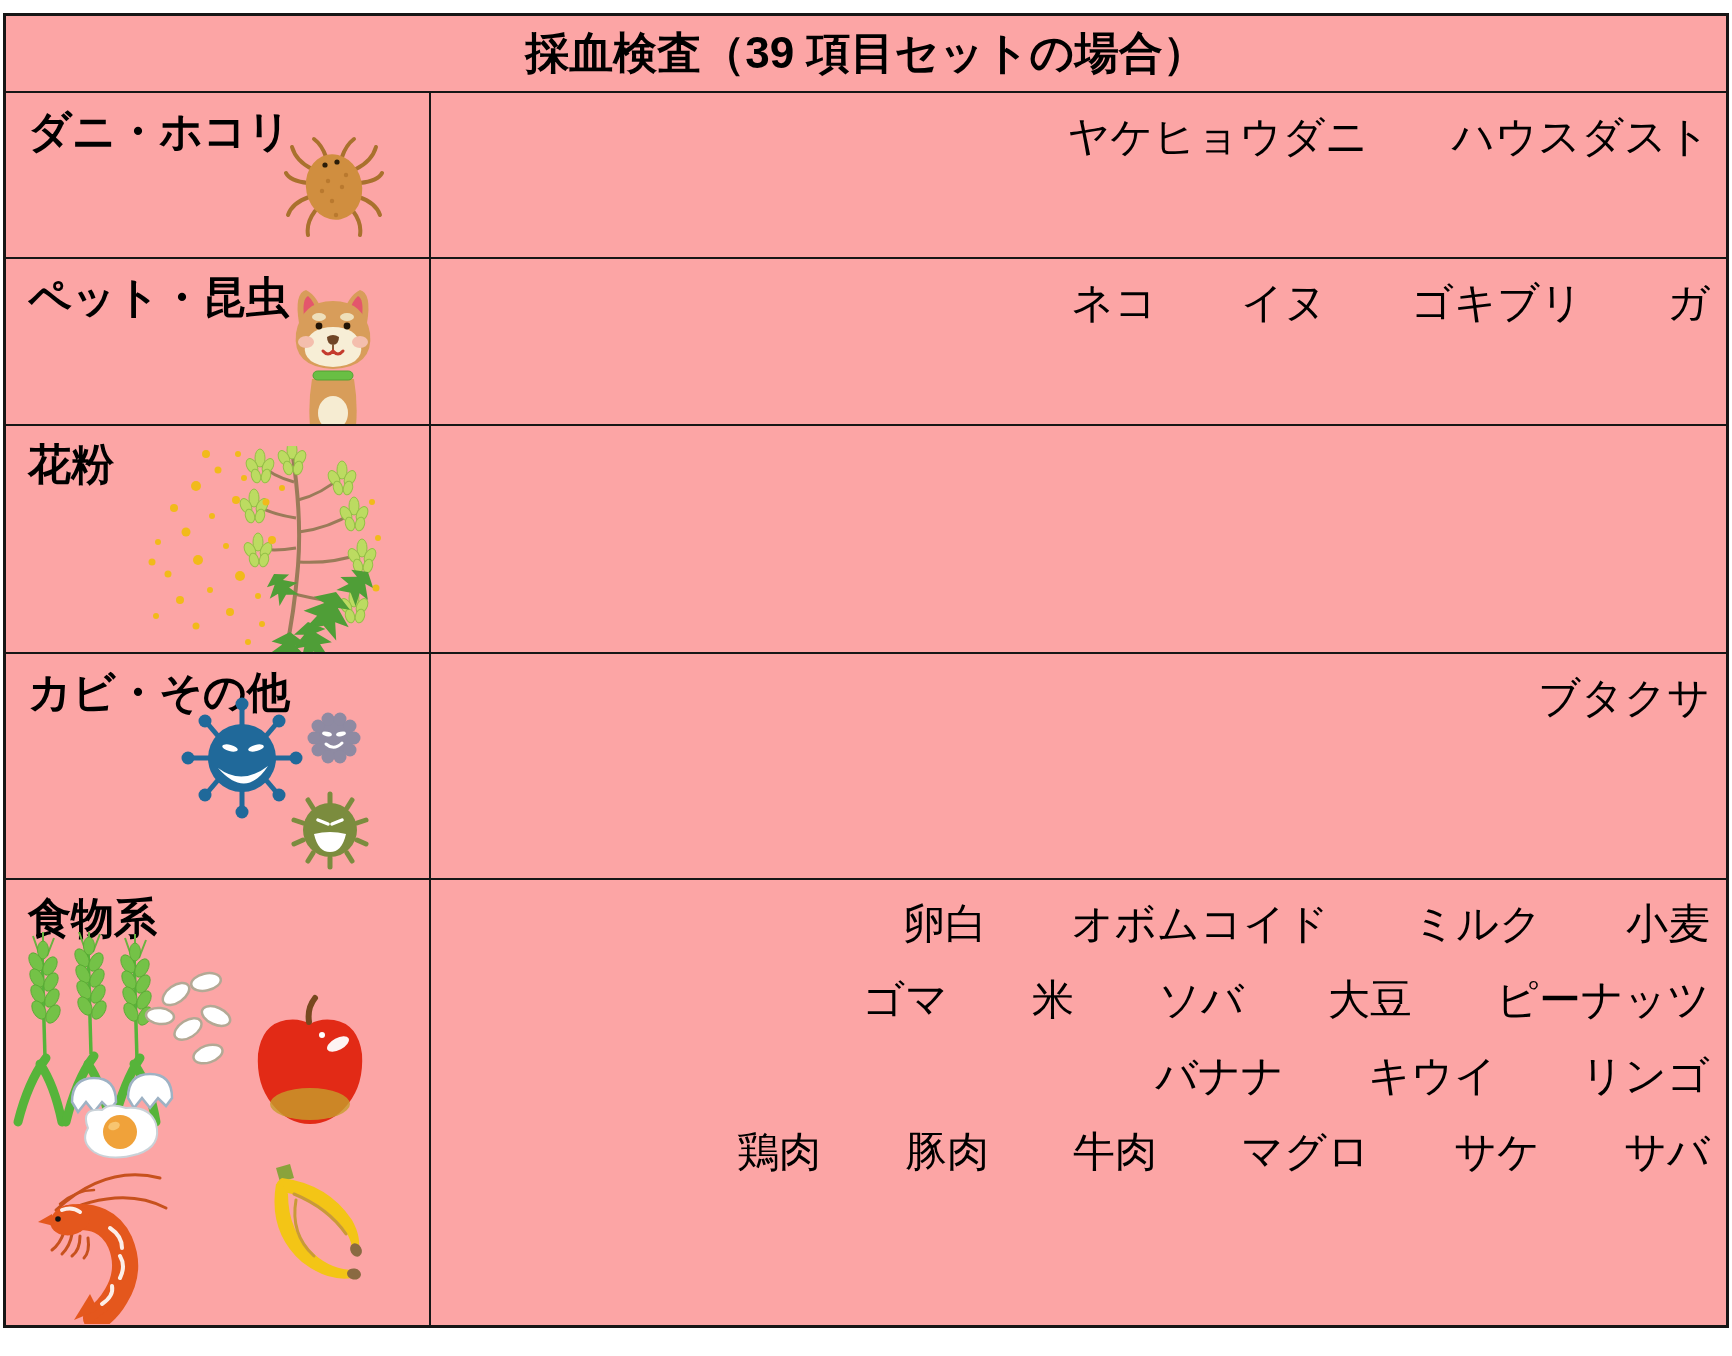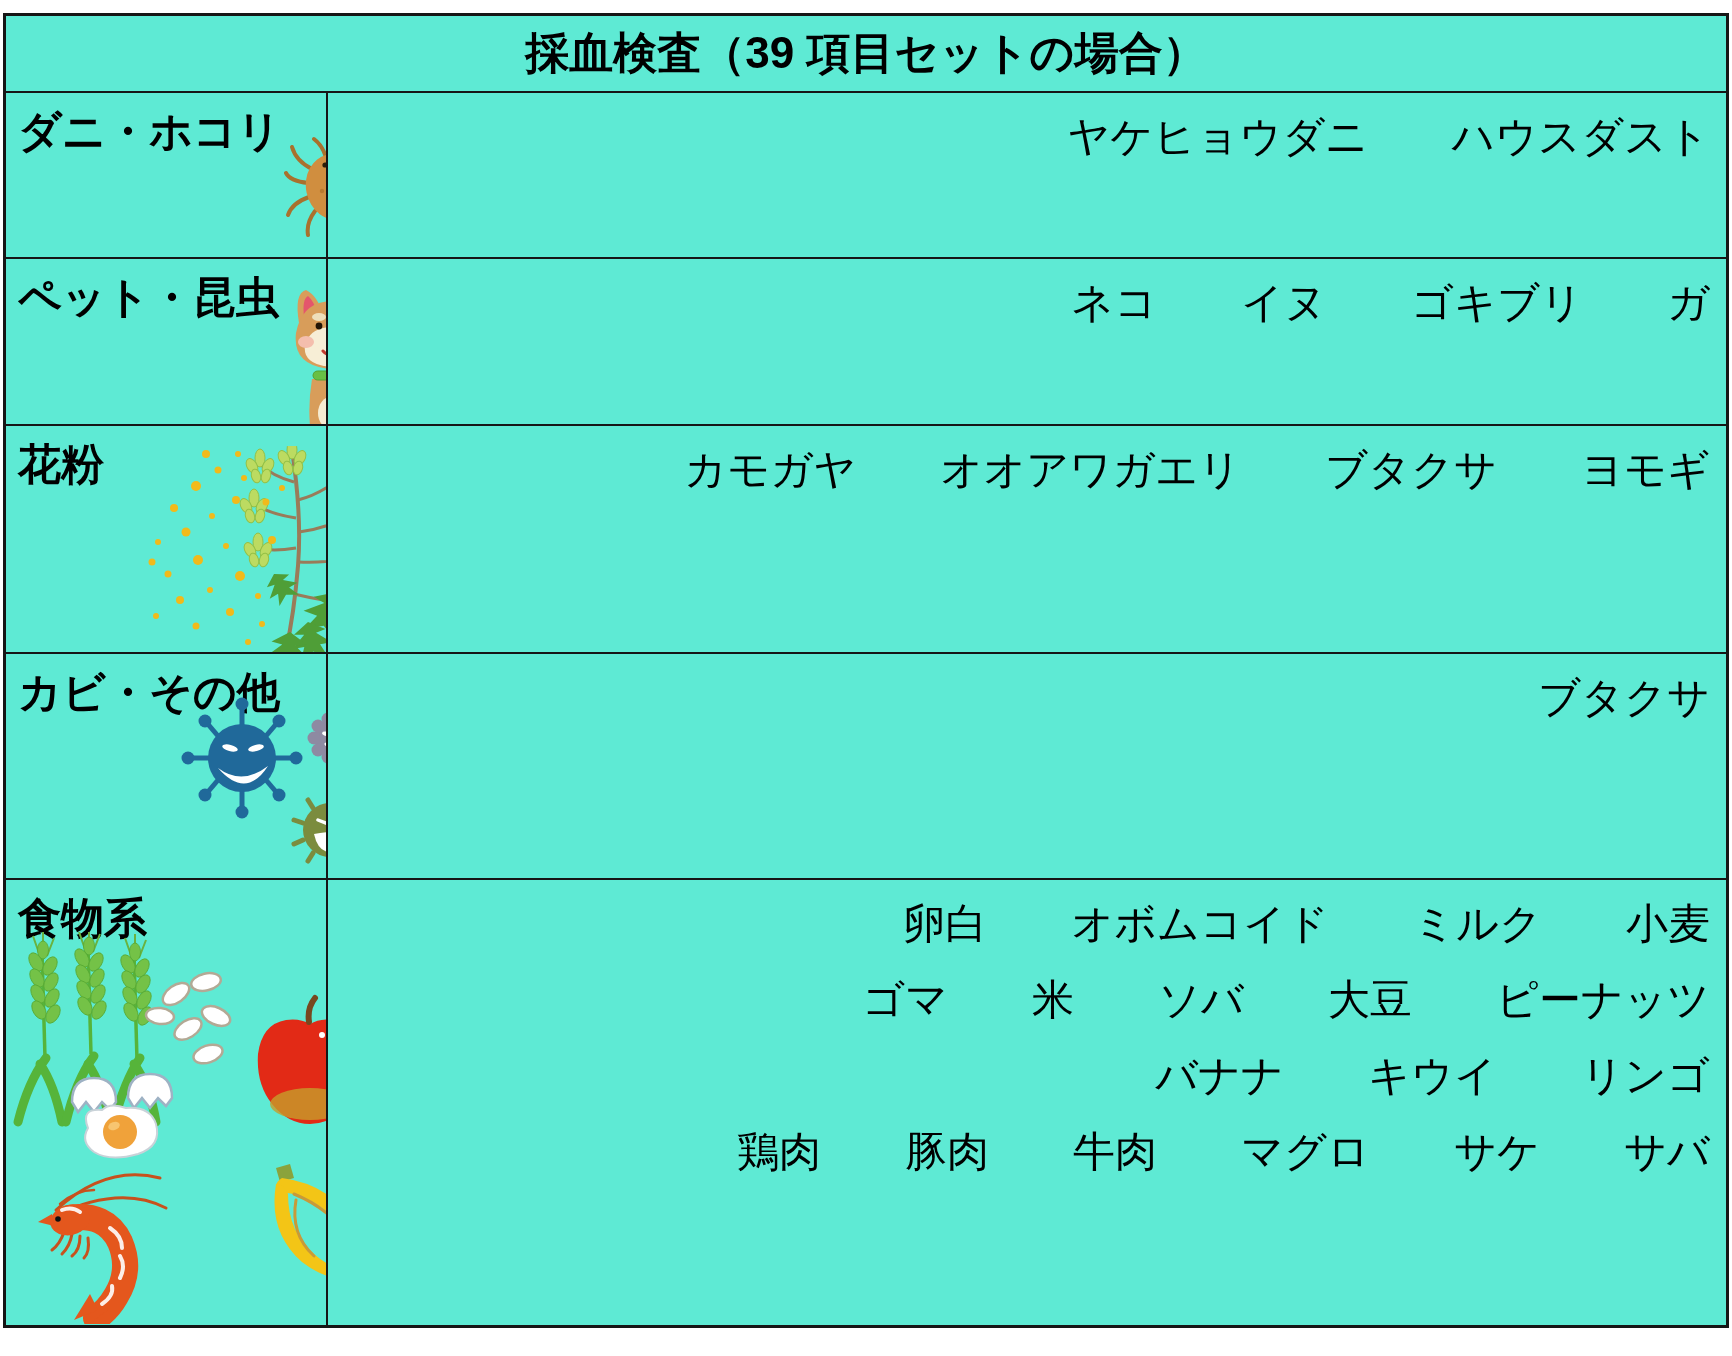--- a/index.html
+++ b/index.html
@@ -1,24 +1,24 @@
 <!DOCTYPE html>
 <html><head>
 <meta charset="utf-8">
 <style>
   * { margin:0; padding:0; box-sizing:border-box; }
   html,body { background:#ffffff; }
   body { font-family:"Liberation Sans","DejaVu Sans",sans-serif; color:#000; }
   .page { position:relative; width:1732px; height:1356px; background:#fff; overflow:hidden; }
-  .tbl  { position:absolute; left:3px; top:13px; width:1726px; border:3px solid #161616; background:#5eead4; }
+  .tbl  { position:absolute; left:3px; top:13px; width:1726px; border:3px solid #161616; background:#fca5a5; }
   .thead{ height:75px; display:flex; align-items:center; justify-content:center;
           font-size:44px; font-weight:bold; }
   .trow { display:flex; border-top:2px solid #161616; }
-  .label-cell { position:relative; width:322px; flex:none; border-right:2px solid #161616;
-                padding:10px 0 0 12px; overflow:hidden; }
+  .label-cell { position:relative; width:425px; flex:none; border-right:2px solid #161616;
+                padding:10px 0 0 22px; overflow:hidden; }
   .cat-label  { font-size:43px; font-weight:bold; white-space:nowrap; }
   .content-cell { flex:1; padding:6px 16px 0 24px; font-size:42px; overflow:hidden; }
   .tline { line-height:76px; white-space:nowrap;text-align:right; }
   .illus { position:absolute; display:block; }
 </style>
 </head>
 <body>
 
 <div class="page">
   <div class="tbl">
@@ -154,21 +154,20 @@
               <circle cx="98" cy="8" r="3"></circle>
             <circle cx="66" cy="8" r="4"></circle>
               <circle cx="238" cy="92" r="3"></circle>
               <circle cx="232" cy="56" r="3"></circle>
             <circle cx="236" cy="142" r="3.5"></circle>
               <circle cx="108" cy="196" r="3"></circle>
           </g>
         </svg>
       </div>
       <div class="content-cell">
-        <div class="tline">カモガヤ　　オオアワガエリ　　ブタクサ　　ヨモギ</div>
       </div>
     </div>
 
     <div class="trow" style="height:226px">
       <div class="label-cell">
         <div class="cat-label">カビ・その他</div>
         <svg class="illus" style="left:174px;top:28px;width:204px;height:198px" viewBox="0 0 204 198">
           <g stroke="#20699a" stroke-width="5" stroke-linecap="round">
             <path d="M62 44 L62 26"></path>
               <path d="M86 54 L97 41"></path>

